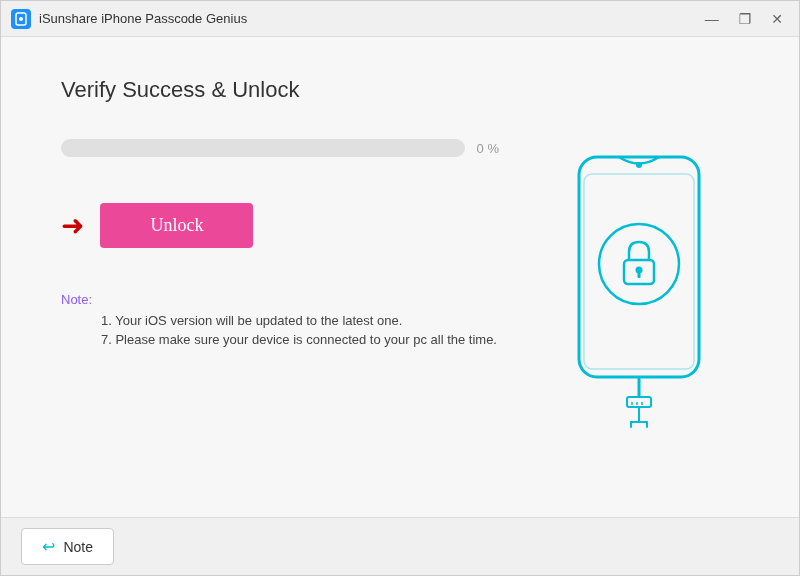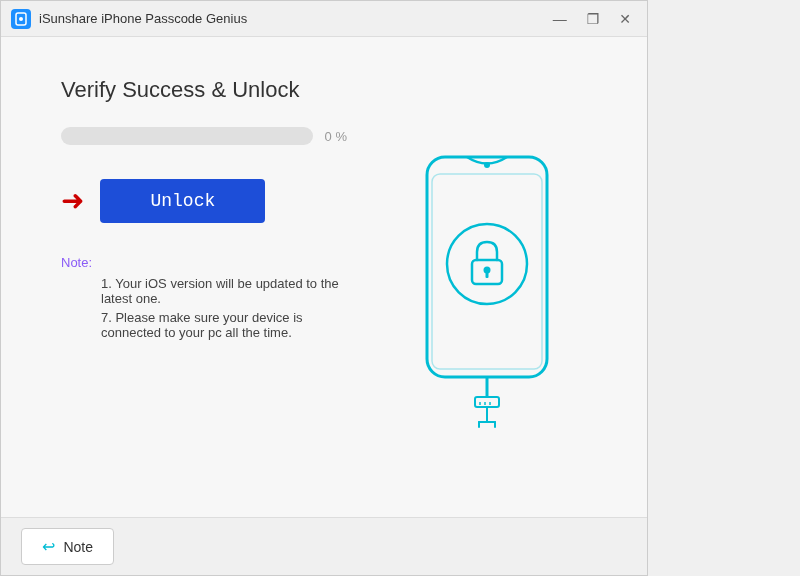--- a/index.html
+++ b/index.html
@@ -5,21 +5,21 @@
     * { margin: 0; padding: 0; box-sizing: border-box; }
     body {
       width: 800px;
       height: 576px;
       font-family: 'Segoe UI', Arial, sans-serif;
       background: #f0f0f0;
       overflow: hidden;
     }
 
     .window {
-      width: 648px;
+      width: 800px;
       height: 576px;
       background: #f5f5f5;
       border: 1px solid #ccc;
       display: flex;
       flex-direction: column;
     }
 
     .title-bar {
       background: #f0f0f0;
       border-bottom: 1px solid #ddd;
@@ -78,21 +78,21 @@
       flex: 1;
       display: flex;
       padding: 40px 60px 20px 60px;
       gap: 40px;
     }
 
     .left-panel {
       flex: 1;
       display: flex;
       flex-direction: column;
-      gap: 24px;
+      gap: 36px;
     }
 
     .page-title {
       font-size: 22px;
       font-weight: 400;
       color: #333;
     }
 
     .progress-section {
       display: flex;
@@ -128,28 +128,28 @@
       margin-top: 10px;
     }
 
     .arrow-indicator {
       color: #cc0000;
       font-size: 28px;
       line-height: 1;
     }
 
     .unlock-button {
-      background: #1d4ed8;
+      background: #ec4899;
       color: white;
       border: none;
       border-radius: 4px;
       padding: 12px 50px;
       font-size: 18px;
       cursor: pointer;
-      font-family: Liberation Mono, monospace;
+      font-family: Liberation Serif, serif;
     }
 
     .notes-section {
       margin-top: 8px;
     }
 
     .notes-title {
       font-size: 13px;
       color: #8b5cf6;
       margin-bottom: 6px;

